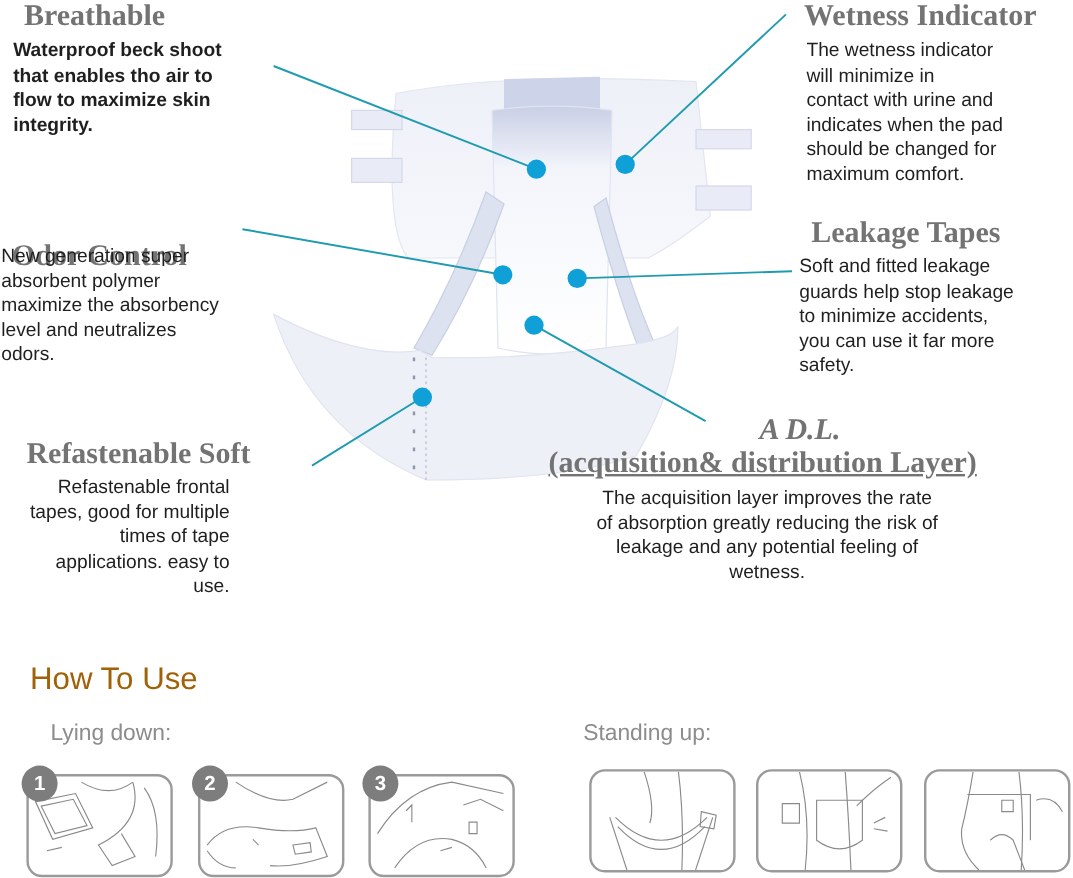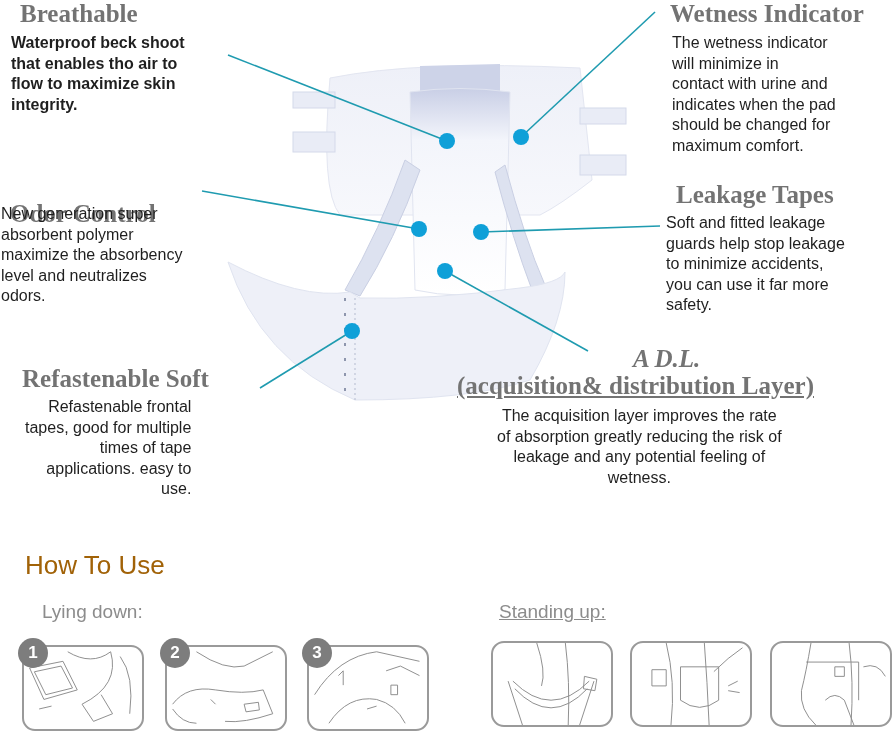--- a/index.html
+++ b/index.html
@@ -135,21 +135,21 @@
 <div class="feature-title" style="left:633px; top:345px;font-style:italic;">A D.L.</div>
 <div class="feature-title" style="left:457px; top:372px;text-decoration:underline;">(acquisition&amp; distribution Layer)</div>
 <div class="feature-desc" style="left:497px; top:406px;text-align:center;">The acquisition layer improves the rate
 of absorption greatly reducing the risk of
 leakage and any potential feeling of
 wetness.</div>
 
 <div class="howto-title">How To Use</div>
 
 <div class="mode-label" style="left:27px; top:601px;margin-left:15px;">Lying down:</div>
-<div class="mode-label" style="left:499px; top:601px;text-decoration:underline;">Standing up:</div>
+<div class="mode-label" style="left:486px; top:601px;">Standing up:</div>
 
 <div class="step-card" style="left:22px; top:645px;">
   <svg viewBox="0 0 122 86" fill="none" stroke="#8a8a8a" stroke-width="1">
     <path d="M5 22 L40 15 L55 45 L20 55 Z"></path>
       <path d="M10 26 L38 20 L50 43 L22 50 Z"></path>
     <path d="M45 5 Q70 20 90 5"></path>
       <path d="M90 5 Q100 40 60 60 L72 78 L92 70 L80 50"></path>
     <path d="M100 10 Q115 30 110 70"></path>
       <path d="M15 65 L28 62"></path>
   </svg>

